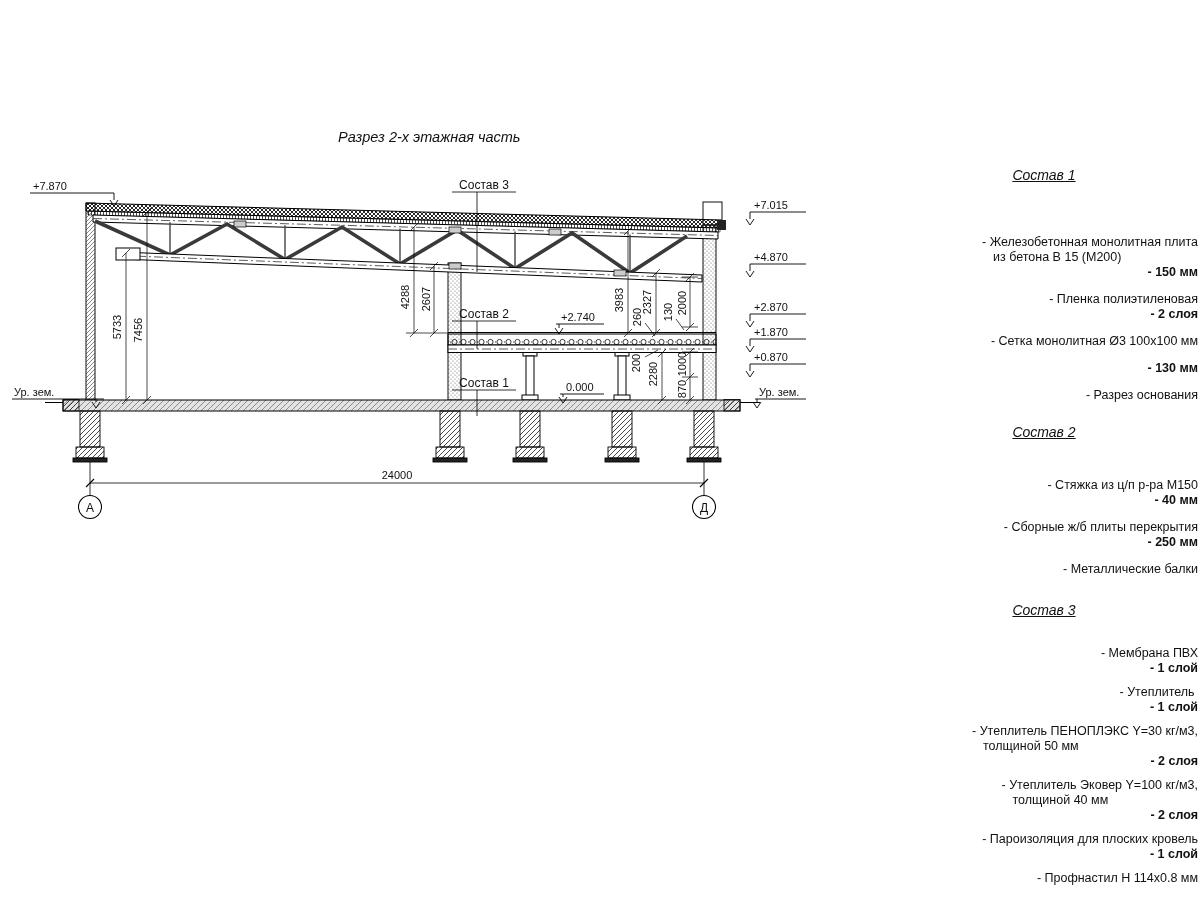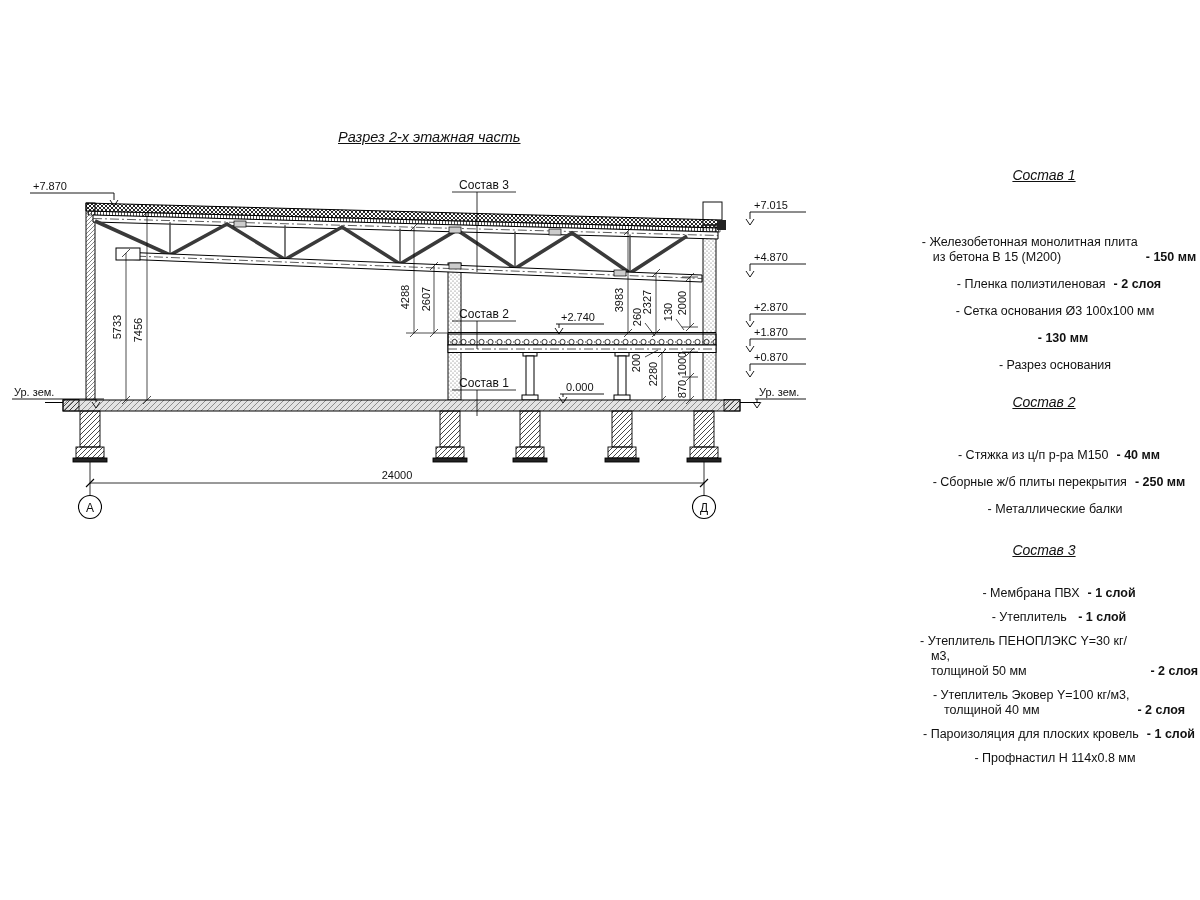--- a/index.html
+++ b/index.html
@@ -3,30 +3,30 @@
 <meta charset="utf-8">
 <style>
   html,body{margin:0;padding:0;background:#ffffff;}
   body{width:1200px;height:900px;position:relative;overflow:hidden;
        font-family:"Liberation Sans",sans-serif;color:#1a1a1a;}
   #stage{position:absolute;inset:0;}
   
   #drawing{position:absolute;left:0;top:0;}
   
   .dwg-title{position:absolute;left:338px;top:129px;font-size:14.5px;font-style:italic;
-             text-decoration:underline;white-space:nowrap;color:#111;}
+             white-space:nowrap;color:#111;}
   
   .legend{position:absolute;left:920px;top:168px;width:278px;font-size:12.5px;line-height:15px;color:#111;}
   .legend-section{margin:0 0 0 0;}
   .legend-title{font-style:italic;font-size:14px;text-align:center;text-decoration:underline;
                 margin:0 30px 0 0;white-space:nowrap;}
   .sec1 .legend-title{margin-bottom:52px;}
   .sec2{margin-top:22px;} .sec2 .legend-title{margin-bottom:38px;}
   .sec3{margin-top:26px;} .sec3 .legend-title{margin-bottom:28px;}
-  .legend-item{display:flex;justify-content:center;align-items:flex-end;margin-bottom:12px;}
+  .legend-item{display:flex;justify-content:space-between;align-items:flex-end;margin-bottom:12px;flex-direction:column;}
   .sec3 .legend-item{margin-bottom:9px;}
   .legend-item .itext{white-space:pre-line;padding-left:11px;text-indent:-11px;}
   .legend-item .ival{white-space:nowrap;padding-left:8px;font-weight:bold;}
   svg text{fill:#111;font-family:"Liberation Sans",sans-serif;}
   .dim-t{font-size:11px;}
   .lvl-t{font-size:11px;}
   .call-t{font-size:12px;}
   .axis-t{font-size:12px;}
 </style>
 </head>
@@ -307,21 +307,21 @@
       <div class="legend-item">
         <span class="itext">- Железобетонная  монолитная плита
 из бетона В 15 (М200)</span>
         <span class="ival">- 150 мм</span>
       </div>
       <div class="legend-item">
         <span class="itext">- Пленка полиэтиленовая</span>
         <span class="ival">-  2 слоя</span>
       </div>
       <div class="legend-item">
-        <span class="itext">- Сетка основания Ø3 100х100 мм</span>
+        <span class="itext">- Сетка монолитная Ø3 100х100 мм</span>
         <span class="ival"></span>
       </div>
       <div class="legend-item">
         <span class="ival">- 130 мм</span>
       </div>
       <div class="legend-item">
         <span class="itext">- Разрез основания</span>
         <span class="ival"></span>
       </div>
     </div>

